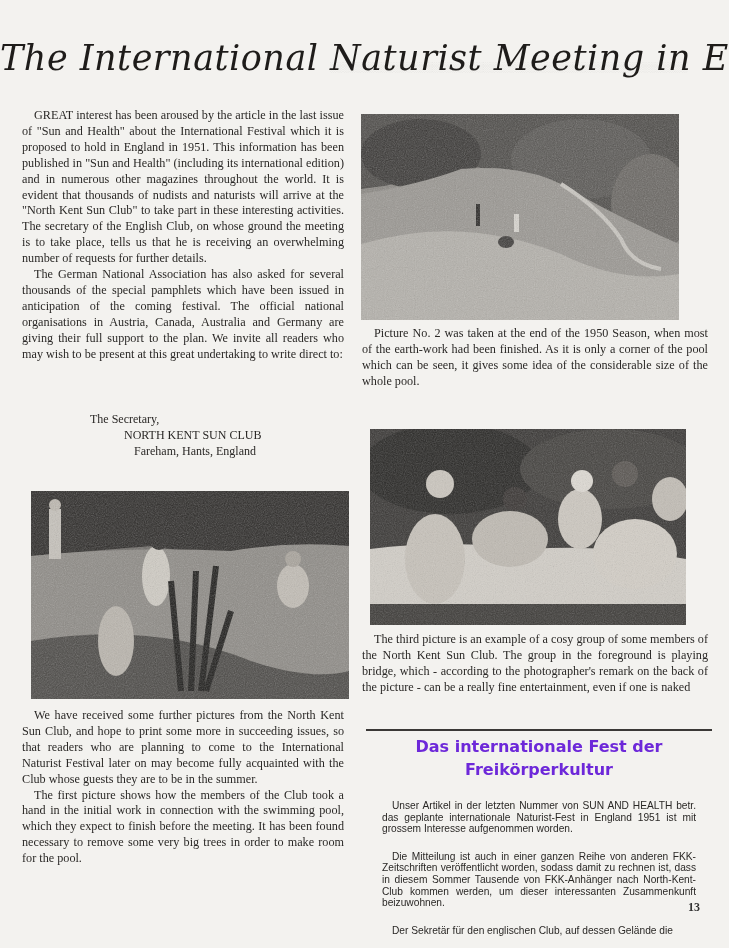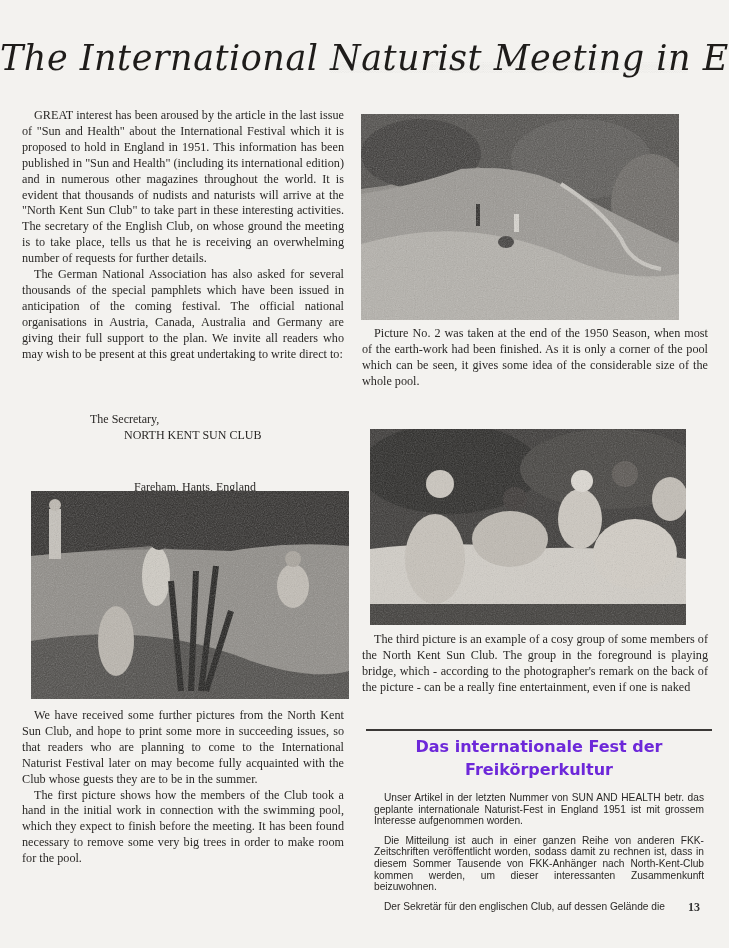--- a/index.html
+++ b/index.html
@@ -16,42 +16,42 @@
     white-space: nowrap;
   }
   .col { position: absolute; font-size: 12.2px; line-height: 15.9px; text-align: justify; }
   .col p { margin: 0; text-indent: 12px; }
   .col-left-top { left: 22px; top: 108px; width: 322px; }
   .address { position: absolute; left: 22px; top: 412px; width: 322px; font-size: 12px; line-height: 15.9px; }
   .address div { white-space: nowrap; }
   .address .a1 { padding-left: 68px; }
   .address .a2 { padding-left: 102px; }
   .address .a3 { padding-left: 132px; }
-  .address .a4 { padding-left: 112px; margin-top: 36px; }
+  .address .a4 { padding-left: 112px; }
   .col-left-bottom { left: 22px; top: 708px; width: 322px; }
   .col-right-cap2 { left: 362px; top: 326px; width: 346px; }
   .col-right-cap3 { left: 362px; top: 632px; width: 346px; }
   .credit { text-indent: 12px; }
   .photo { position: absolute; overflow: hidden; }
   .photo svg { display: block; width: 100%; height: 100%; }
   .photo-2 { left: 361px; top: 114px; width: 318px; height: 206px; }
   .photo-1 { left: 31px; top: 491px; width: 318px; height: 208px; }
   .photo-3 { left: 370px; top: 429px; width: 316px; height: 196px; }
   .rule { position: absolute; left: 366px; top: 729px; width: 346px; height: 2px; background: #3a3836; }
   .de-heading {
     position: absolute; left: 366px; top: 735px; width: 346px; text-align: center;
     font-family: "DejaVu Sans", "Liberation Sans", sans-serif; font-weight: bold;
     font-size: 16px; line-height: 23px; color: #6d28d9;
   }
   .col-de {
     position: absolute; left: 366px; top: 784px; width: 346px;
     font-family: "Liberation Sans", "DejaVu Sans", sans-serif;
     font-size: 10.2px; line-height: 11.6px; text-align: justify; color: #2a2826;
   }
-  .col-de p { margin: 8px; text-indent: 10px; }
+  .col-de p { margin: 16px; text-indent: 10px; }
   .page-number {
     position: absolute; left: 688px; top: 900px; font-size: 12px; font-weight: bold; color: #333;
   }
   .ghost { position: absolute; color: rgba(60,60,60,0.12); font-size: 9px; line-height: 11px; white-space: nowrap; }
 </style>
 </head>
 <body>
 
 <div class="ghost" style="left:330px;top:62px;">
   ░░░░░░░░░░░░░░░░░░░░░░░░░░░░░░░░░░░░░░░░░░░░░░░░░░░░░░░░

